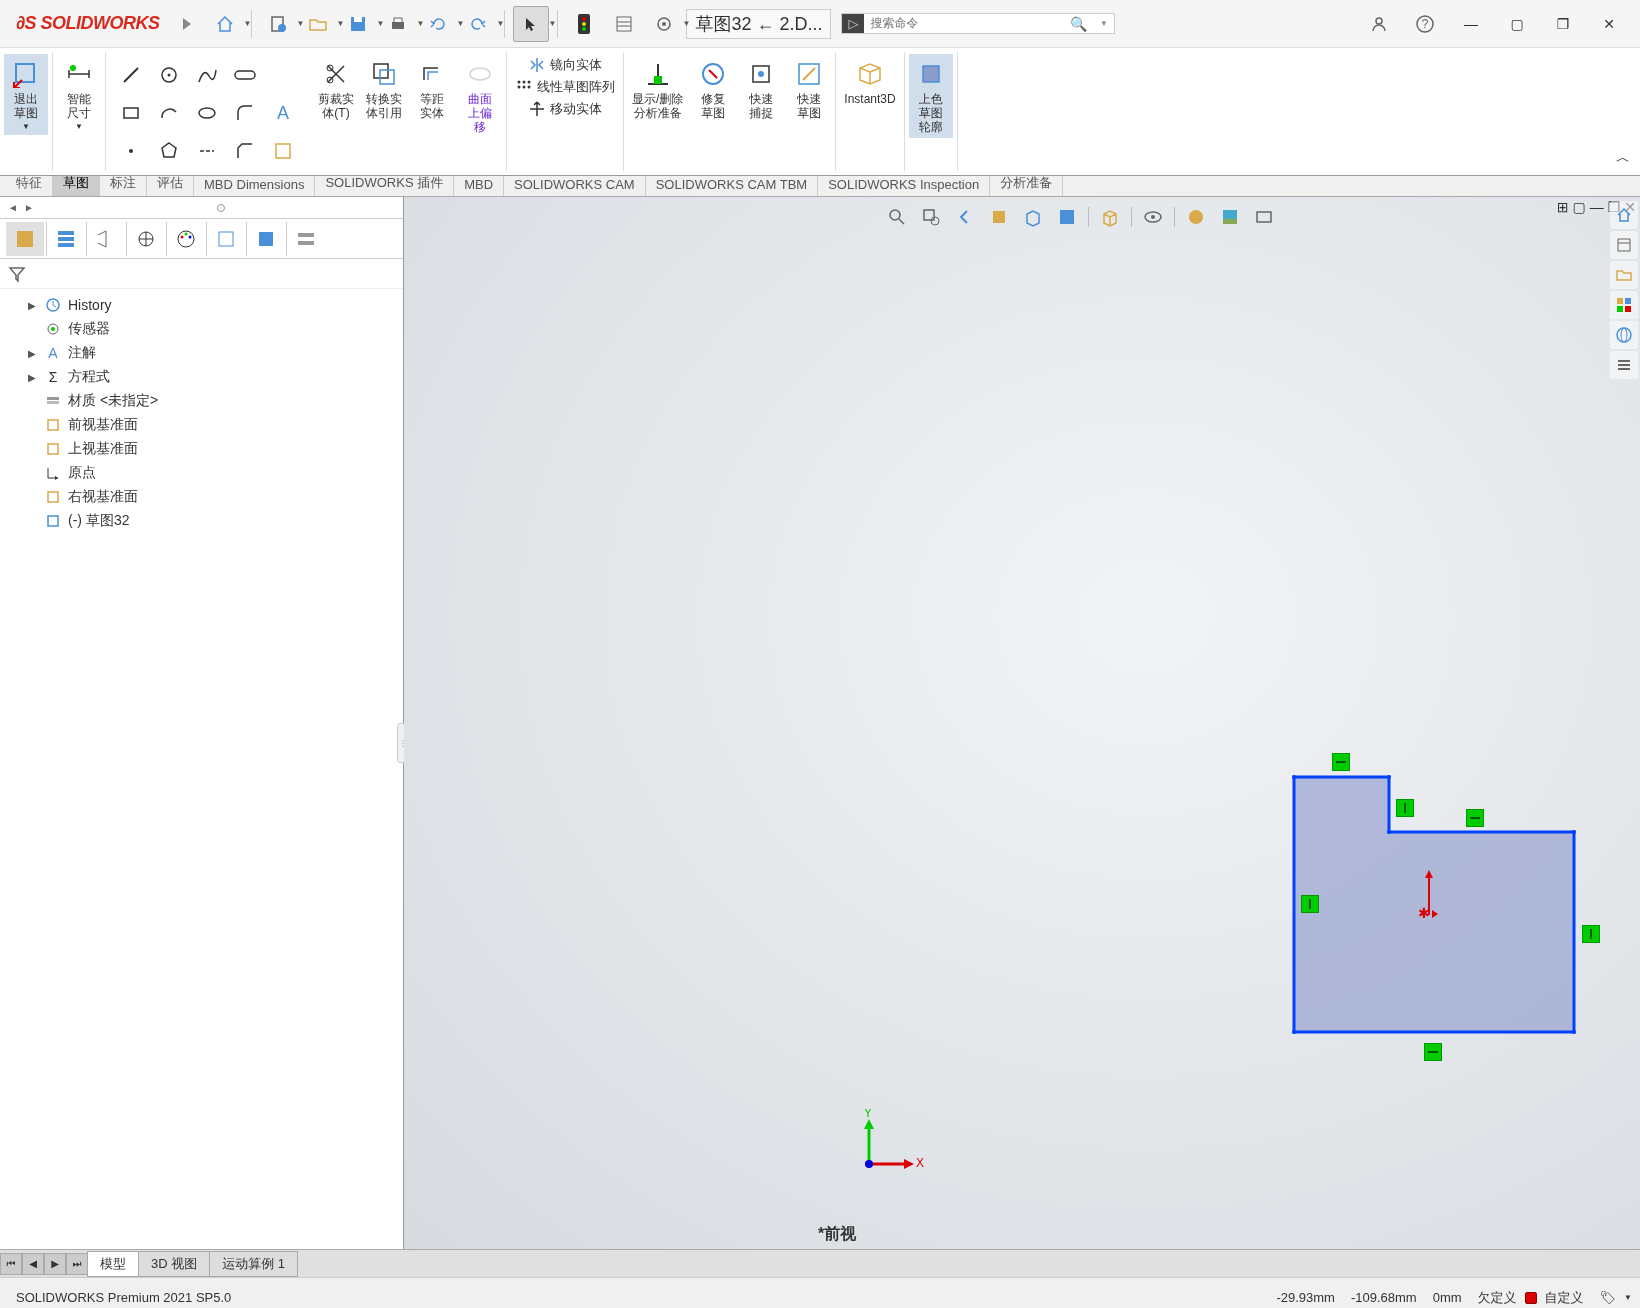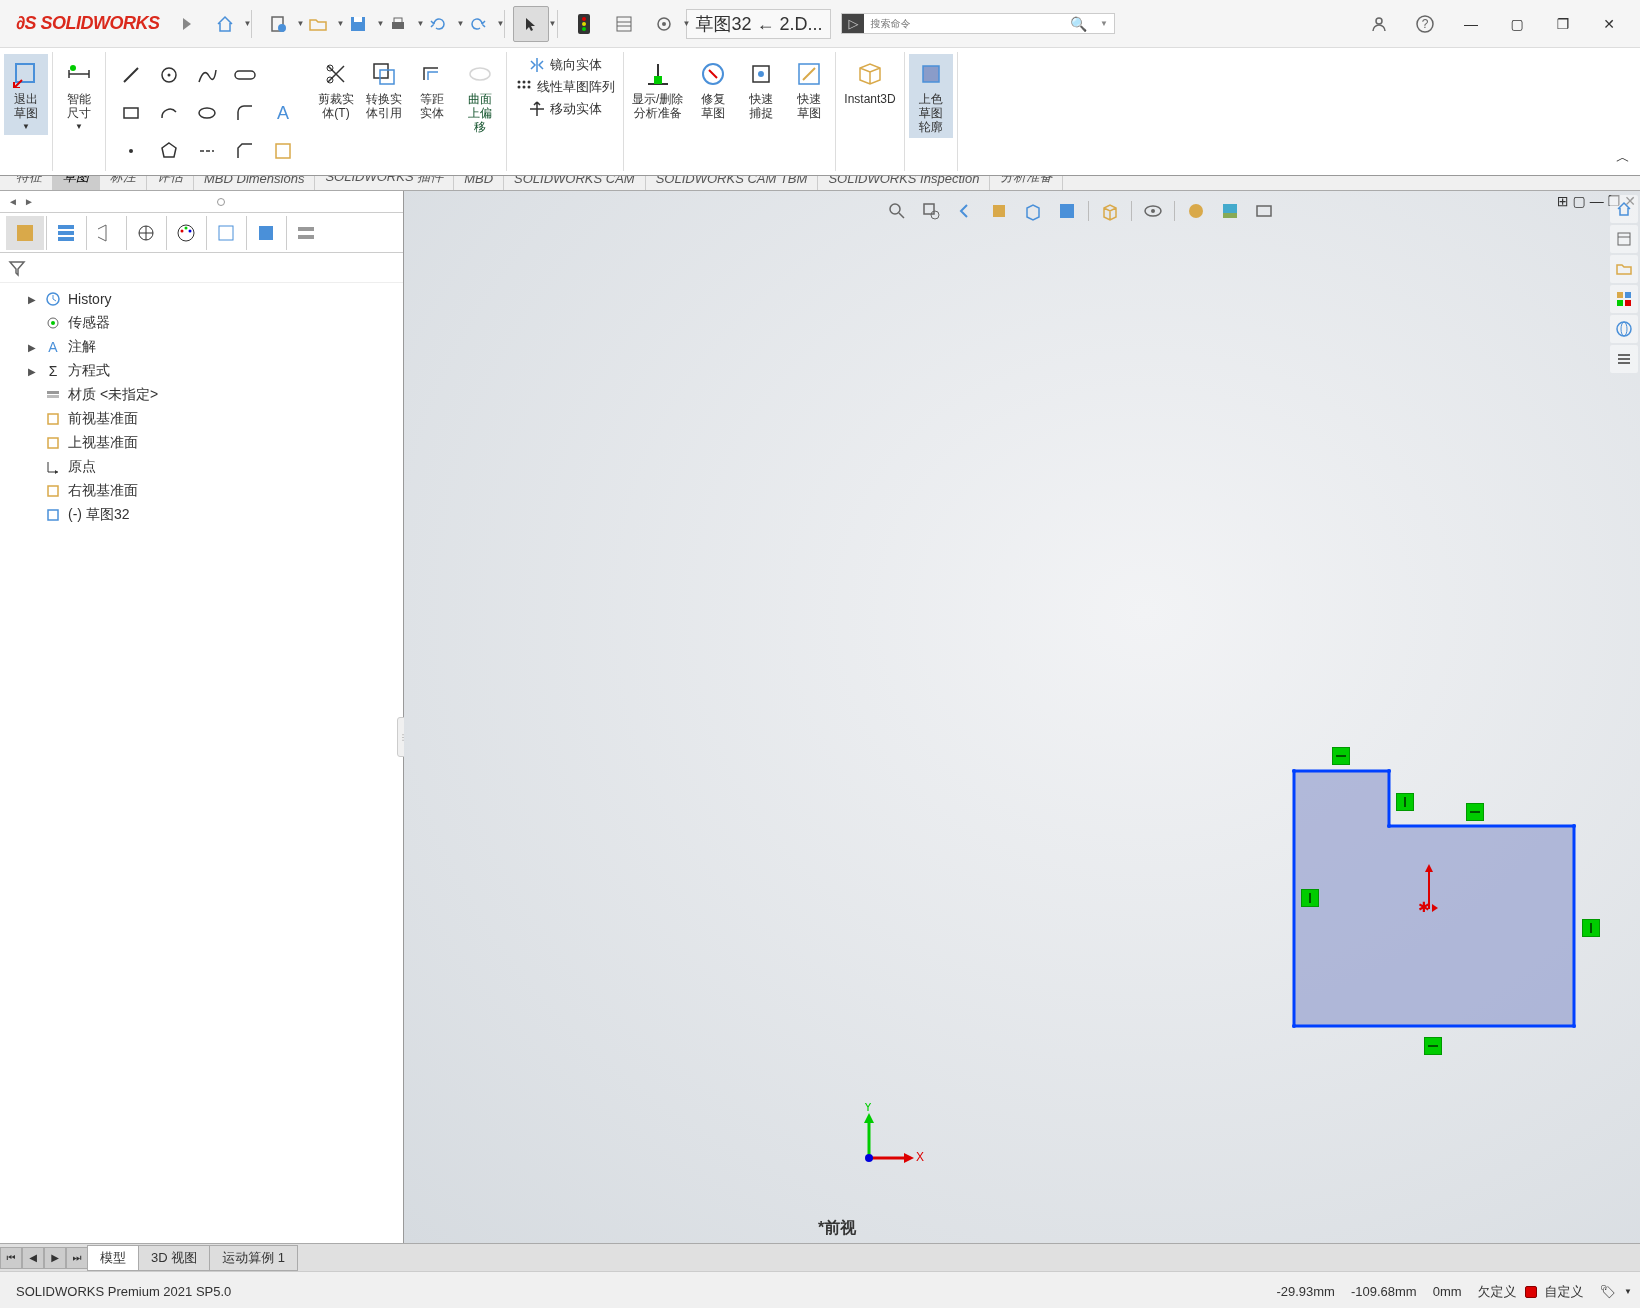--- a/index.html
+++ b/index.html
@@ -9,41 +9,41 @@
 .titlebar { height: 48px; background: #f5f5f5; border-bottom: 1px solid #ddd; display: flex; align-items: center; padding: 0 8px; gap: 4px; }
 .logo { color: #da291c; font-weight: bold; font-style: italic; font-size: 18px; letter-spacing: -0.5px; padding: 0 8px; }
 .logo-dot { color: #da291c; }
 .tri { width: 0; height: 0; border-left: 8px solid #888; border-top: 6px solid transparent; border-bottom: 6px solid transparent; margin: 0 12px; }
 .tb-btn { width: 36px; height: 36px; display: flex; align-items: center; justify-content: center; border-radius: 2px; position: relative; }
 .tb-sep { width: 1px; height: 28px; background: #ccc; margin: 0 4px; }
 .dropdown-arrow { font-size: 8px; color: #555; position: absolute; right: -8px; }
 .breadcrumb { background: #f9f9f9; border: 1px solid #ccc; padding: 2px 8px; font-size: 18px; min-width: 110px; }
 .search-box { display: flex; align-items: center; border: 1px solid #ccc; background: #fff; margin-left: 6px; }
 .search-prefix { background: #444; color: #ccc; padding: 2px 6px; font-size: 13px; }
-.search-input { border: none; outline: none; padding: 2px 6px; width: 200px; font-size: 10px; }
+.search-input { border: none; outline: none; padding: 2px 6px; width: 200px; font-size: 12px; font-family: Liberation Mono, monospace; }
 .search-icon { padding: 0 6px; color: #888; }
 .win-controls { margin-left: auto; display: flex; gap: 0; }
 .win-btn { width: 46px; height: 36px; display: flex; align-items: center; justify-content: center; font-size: 14px; }
 
 
 .ribbon { height: 128px; background: #fff; border-bottom: 1px solid #999; display: flex; align-items: stretch; padding: 4px 0; position: relative; }
 .rgroup { display: flex; flex-direction: column; align-items: center; padding: 2px 4px; border-right: 1px solid #ddd; justify-content: flex-start; }
 .rgroup.noborder { border-right: none; }
 .rbtn-lg { display: flex; flex-direction: column; align-items: center; gap: 2px; padding: 4px; min-width: 44px; cursor: pointer; }
 .rbtn-ico { width: 32px; height: 32px; display: flex; align-items: center; justify-content: center; }
 .rbtn-label { font-size: 12px; text-align: center; line-height: 14px; color: #333; white-space: pre; }
-.rbtn-label.disabled { color: #14532d; }
+.rbtn-label.disabled { color: #6d28d9; }
 .rrow { display: flex; gap: 4px; }
 .rgrid { display: grid; grid-template-columns: repeat(5, 36px); grid-template-rows: repeat(3, 36px); gap: 2px; padding: 4px; }
 .rsmall { width: 34px; height: 34px; display: flex; align-items: center; justify-content: center; cursor: pointer; position: relative; }
 .rtext-row { display: flex; align-items: center; gap: 4px; padding: 2px 4px; font-size: 13px; }
 .ribbon-expand { position: absolute; right: 10px; bottom: 8px; font-size: 14px; cursor: pointer; }
 
 
-.tabs { height: 15px; background: #f0f0f0; border-bottom: 1px solid #aaa; display: flex; align-items: flex-end; padding-left: 6px; font-style: italic; }
+.tabs { height: 21px; background: #f0f0f0; border-bottom: 1px solid #aaa; display: flex; align-items: flex-end; padding-left: 6px; }
 .tab { padding: 4px 10px; font-size: 13px; border-right: 1px solid #ccc; cursor: pointer; color: #555; }
 .tab.active { background: #ccc; color: #000; }
 
 
 .main { display: flex; height: calc(1308px - 48px - 128px - 28px - 28px - 24px); position: relative; }
 
 
 .panel { width: 404px; background: #fff; border-right: 1px solid #999; display: flex; flex-direction: column; position: relative; }
 .panel-tabs-area { height: 22px; display: flex; align-items: center; padding-left: 8px; gap: 6px; border-bottom: 1px solid #ccc; }
 .panel-arrow { font-size: 10px; color: #666; cursor: pointer; }

